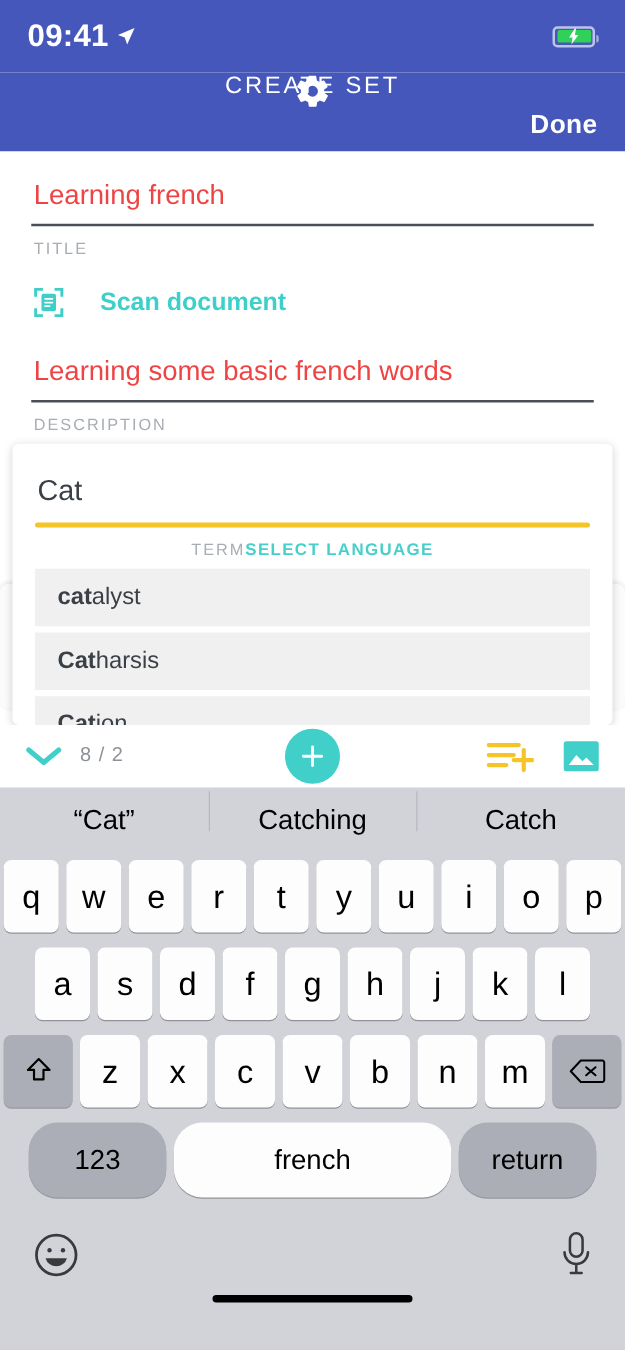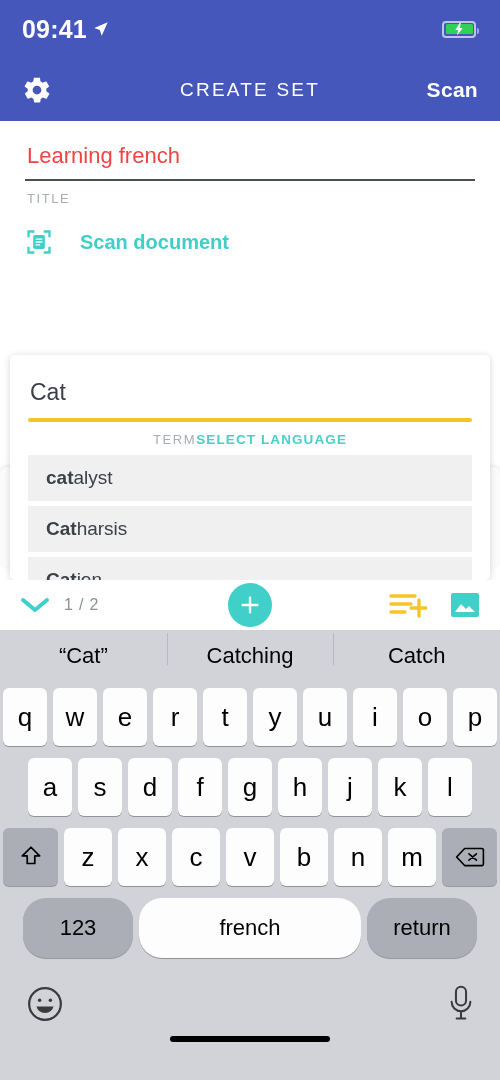--- a/index.html
+++ b/index.html
@@ -30,21 +30,21 @@
   .battery::after {
     content:""; position:absolute; right:-5px; top:5px;
     width:2.5px; height:6px; background:rgba(255,255,255,.5); border-radius:0 2px 2px 0;
   }
   .battery-fill { width:100%; height:100%; background:#30d158; border-radius:1.5px; position:relative; }
   .bolt { position:absolute; left:50%; top:50%; transform:translate(-50%,-50%); width:10px; height:13px; }
 
   
   .navbar {
     position:absolute; top:58px; left:0; width:500px; height:63px;
-    background:#4557bb; display:flex; align-items:center; padding:0 22px;
+    background:#4557bb; display:flex; align-items:center; padding:0 22px;flex-direction:column;
   }
   .nav-gear { width:30px; height:30px; cursor:pointer; }
   .nav-title {
     position:absolute; left:0; right:0; text-align:center;
     color:#ffffff; font-size:19px; letter-spacing:2.2px; font-weight:500;
     pointer-events:none;
   }
   .nav-done {
     margin-left:auto; color:#fff; font-size:21px; font-weight:bold;
     letter-spacing:.3px; cursor:pointer; z-index:2;
@@ -180,39 +180,44 @@
         </div>
       </div>
     </div>
   </div>
 
   <div class="navbar">
     <svg class="nav-gear" viewBox="0 0 24 24">
       <path fill="#ffffff" d="M19.4 13a7.8 7.8 0 000-2l2.1-1.6a.5.5 0 00.1-.6l-2-3.5a.5.5 0 00-.6-.2l-2.5 1a7.6 7.6 0 00-1.7-1l-.4-2.6a.5.5 0 00-.5-.4h-4a.5.5 0 00-.5.4l-.4 2.6c-.6.2-1.2.6-1.7 1l-2.5-1a.5.5 0 00-.6.2l-2 3.5a.5.5 0 00.1.6L4.6 11a7.8 7.8 0 000 2l-2.1 1.6a.5.5 0 00-.1.6l2 3.5c.1.2.4.3.6.2l2.5-1c.5.4 1.1.8 1.7 1l.4 2.6c0 .2.2.4.5.4h4c.3 0 .5-.2.5-.4l.4-2.6c.6-.2 1.2-.6 1.7-1l2.5 1c.2.1.5 0 .6-.2l2-3.5a.5.5 0 00-.1-.6L19.4 13zM12 15.5A3.5 3.5 0 1115.5 12 3.5 3.5 0 0112 15.5z"></path>
     </svg>
     <div class="nav-title">CREATE SET</div>
-    <div class="nav-done">Scan</div>
+    <div class="nav-done">Done</div>
   </div>
 
   <div class="form-area">
     <div class="field">
       <div class="field-input">Learning french</div>
       <div class="field-rule"></div>
       <div class="field-label">TITLE</div>
     </div>
 
     <div class="scan-row">
       <svg class="scan-icon" viewBox="0 0 24 24">
         <path d="M2 2h6v2H4v4H2V2zm20 0v6h-2V4h-4V2h6zM2 16h2v4h4v2H2v-6zm20 0v6h-6v-2h4v-4h2z" fill="#3fcfc9"></path>
         <rect x="7" y="6" width="10" height="12" rx="1.5" fill="#3fcfc9"></rect>
         <path d="M9.5 9.5h5M9.5 12h5M9.5 14.5h3" stroke="#ffffff" stroke-width="1.2" stroke-linecap="round"></path>
       </svg>
       <span class="scan-text">Scan document</span>
     </div>
 
+    <div class="field">
+      <div class="field-input">Learning some basic french words</div>
+      <div class="field-rule"></div>
+      <div class="field-label">DESCRIPTION</div>
+    </div>
   </div>
 
   <div class="card-stack">
     <div class="card-behind"></div>
     <div class="card">
       <div class="card-input">Cat</div>
       <div class="card-rule"></div>
       <div class="card-meta">
         <span class="card-meta-label">TERM</span>
         <span class="card-meta-action">SELECT LANGUAGE</span>
@@ -232,21 +237,21 @@
         </div>
       </div>
     </div>
   </div>
 
   <div class="toolbar">
     <div class="tb-left">
       <svg class="chev" viewBox="0 0 30 18">
         <path d="M3 4l12 10L27 4" fill="none" stroke="#40cfc9" stroke-width="4" stroke-linecap="round" stroke-linejoin="round"></path>
       </svg>
-      <span class="counter">1 / 2</span>
+      <span class="counter">8 / 2</span>
     </div>
     <div class="fab">
       <svg viewBox="0 0 24 24" width="22" height="22">
         <path d="M12 4v16M4 12h16" stroke="#ffffff" stroke-width="2.6" stroke-linecap="round"></path>
       </svg>
     </div>
     <div class="tb-right">
       <svg class="ic-listadd" viewBox="0 0 38 28">
         <path d="M2 5h24M2 13h20M2 21h14" stroke="#f5c527" stroke-width="3.4" stroke-linecap="round"></path>
         <path d="M30 9v16M22 17h16" stroke="#f5c527" stroke-width="3.4" stroke-linecap="round"></path>

